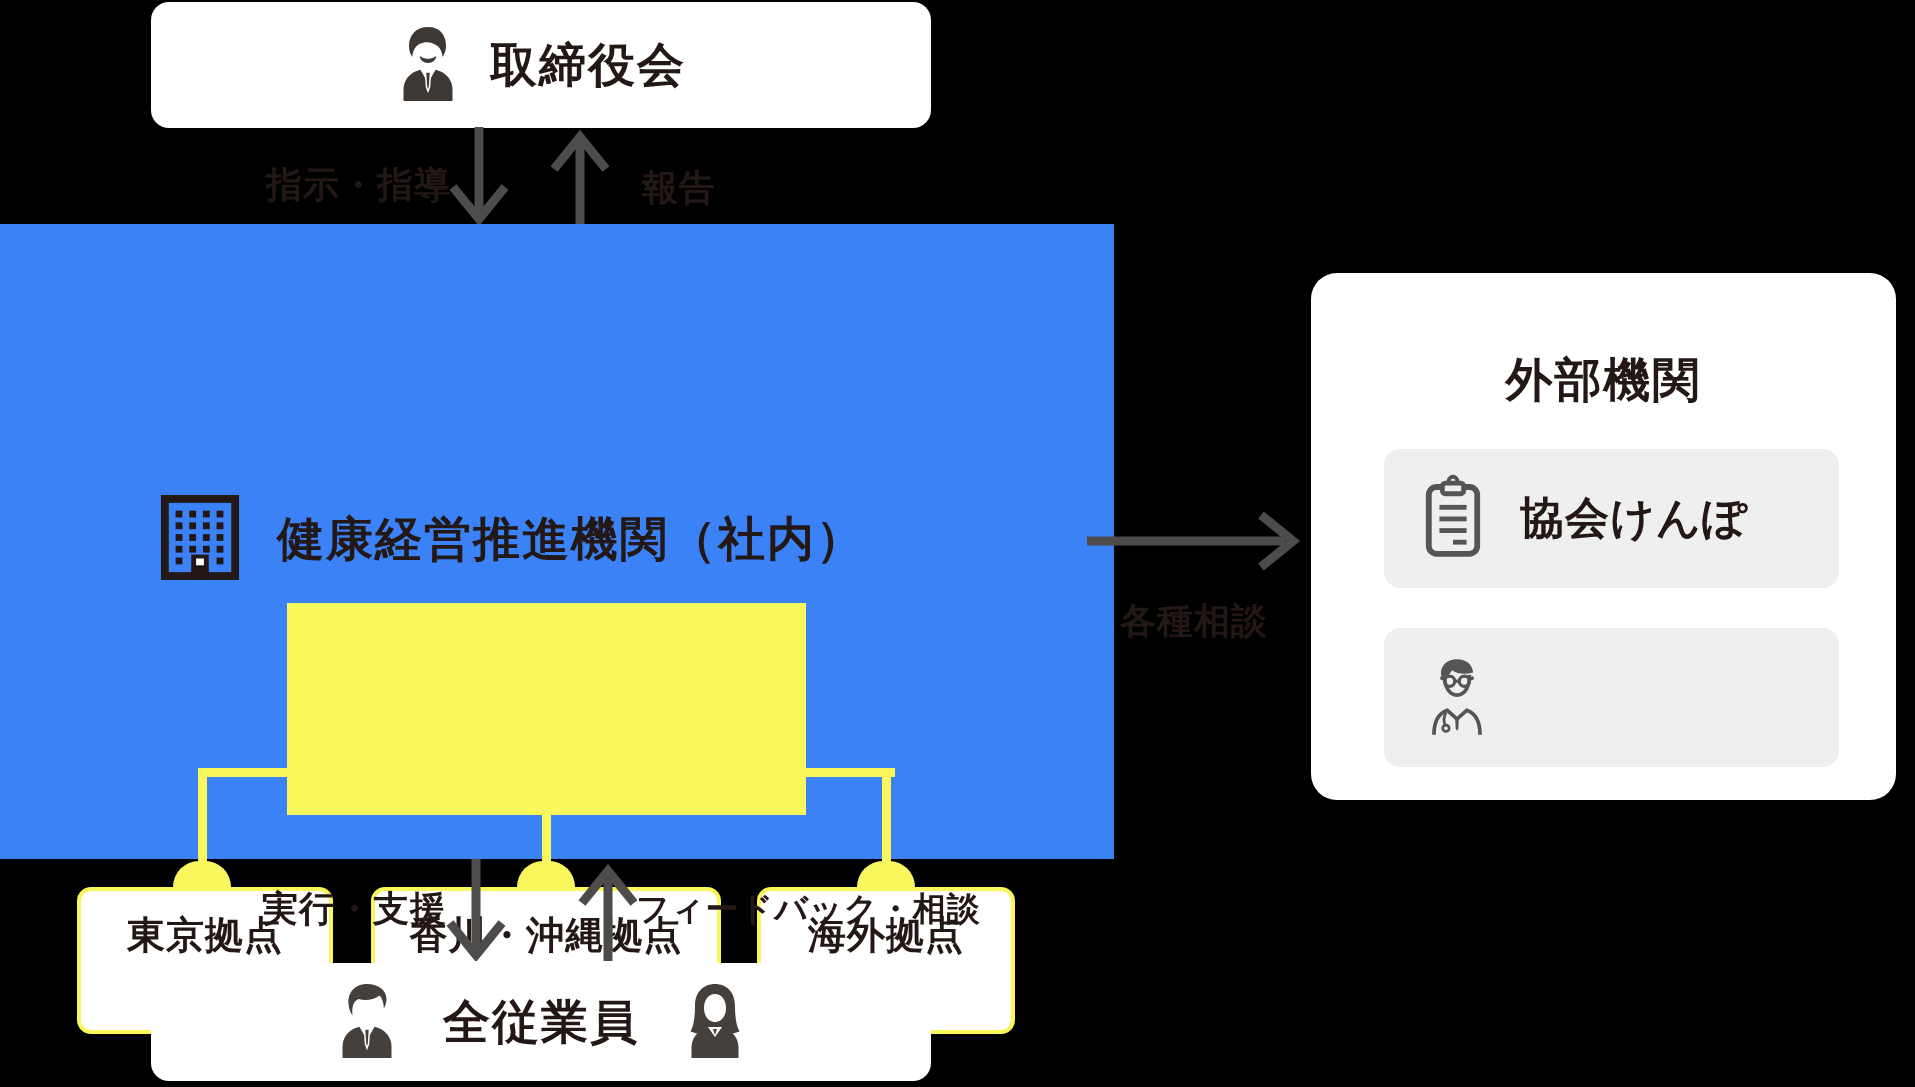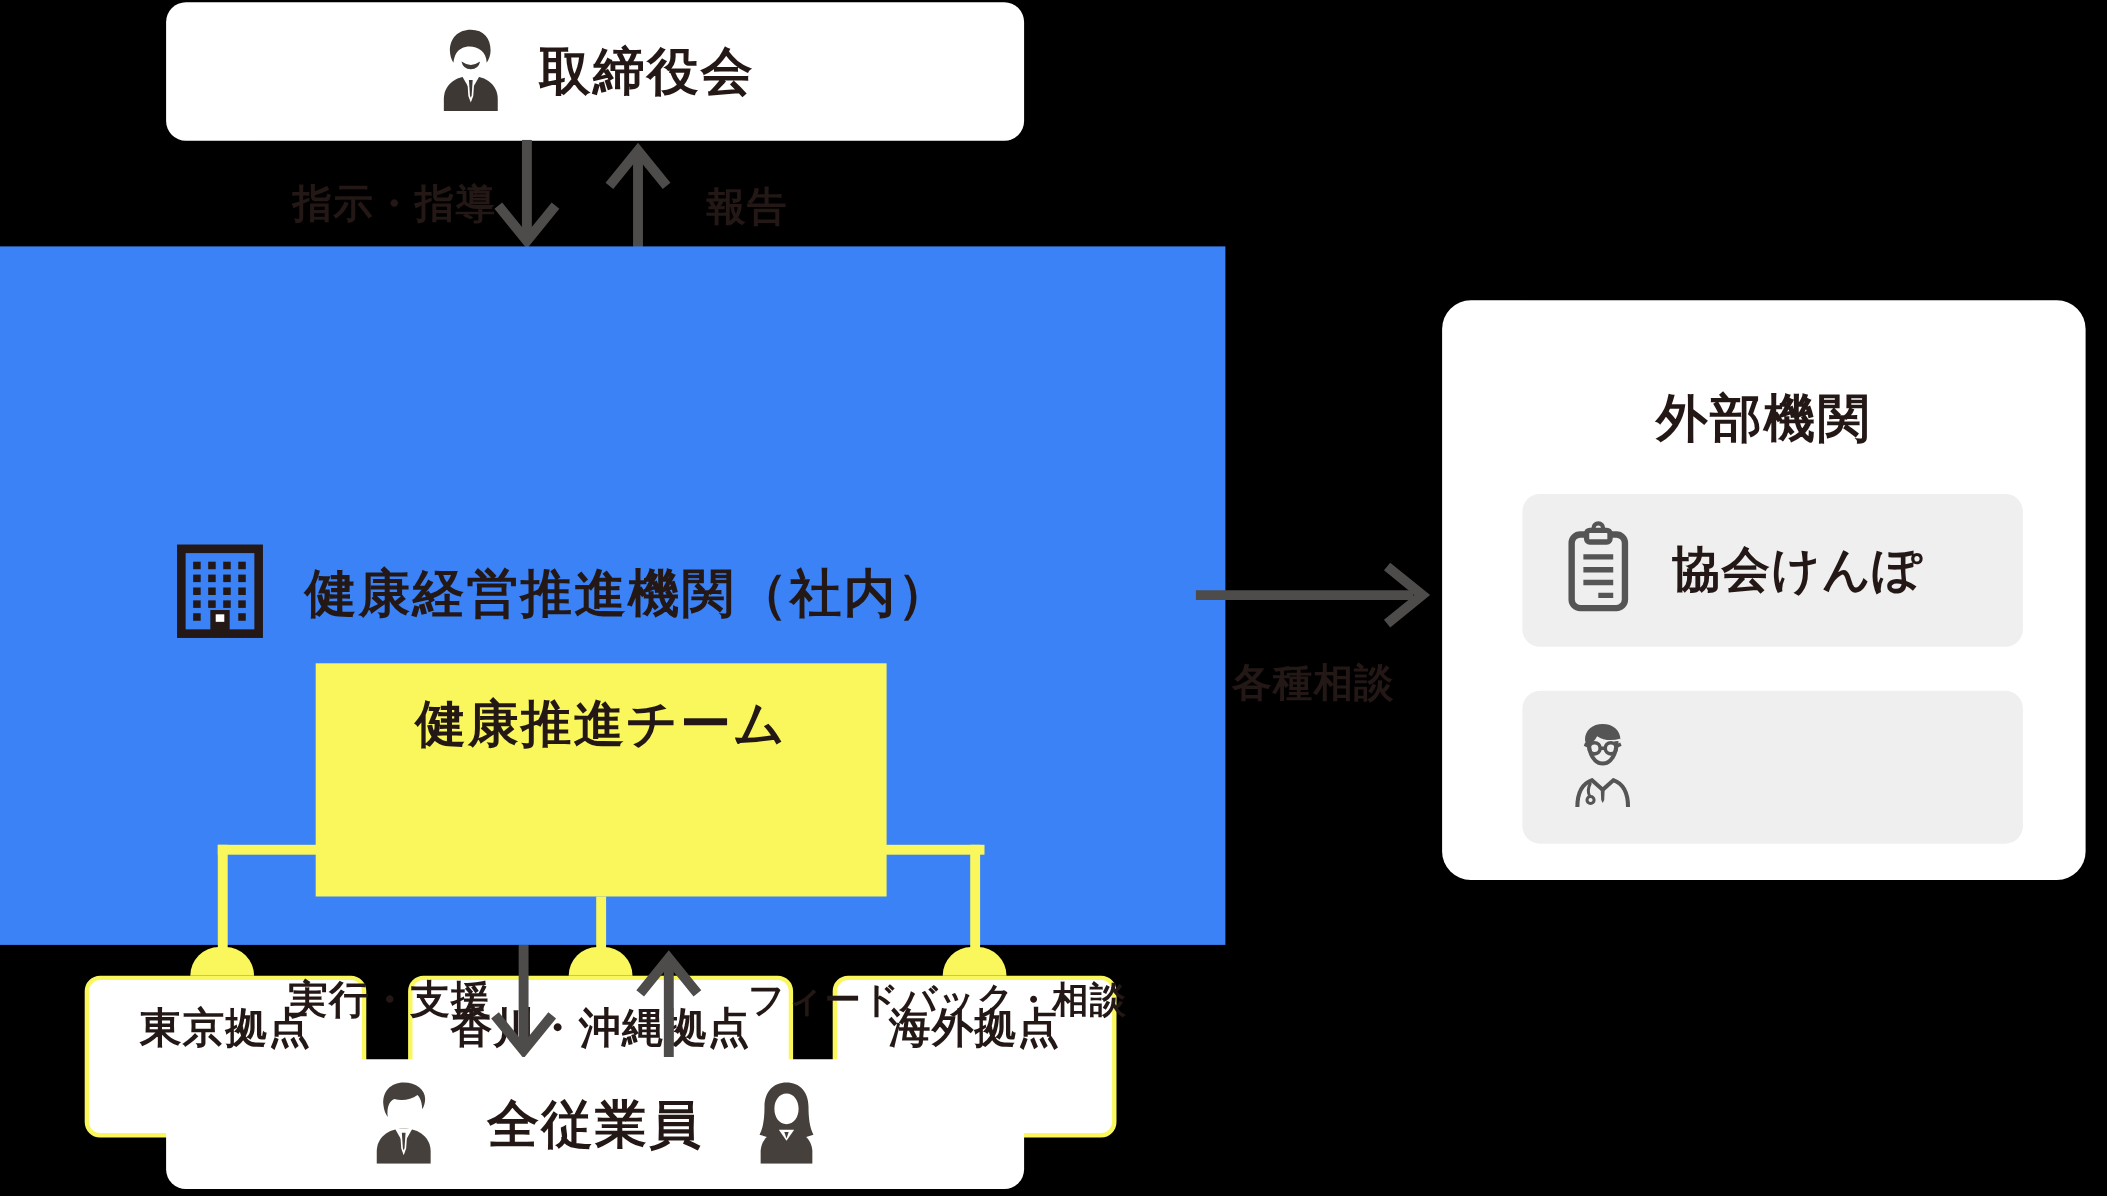--- a/index.html
+++ b/index.html
@@ -14,21 +14,21 @@
 
   
   #board-box{left:151px;top:2px;width:780px;height:126px;gap:30px;}
   #board-box .label{font-size:47px;letter-spacing:2px;}
 
   
   .flow-label{color:#231815;font-size:36px;letter-spacing:1px;white-space:nowrap;}
   #label-board-down{left:266px;top:161px;}
   #label-board-up{left:642px;top:164px;}
   #label-emp-down{left:262px;top:885px;}
-  #label-emp-up{left:636px;top:887px;font-size:33px;margin-left:44px;}
+  #label-emp-up{left:636px;top:887px;font-size:33px;}
   #label-external{left:1120px;top:597px;}
 
   
   #org-panel{left:0;top:224px;width:1087px;height:635px;background:#3b82f6;padding-left:27px;}
   #org-header{left:159px;top:270px;display:flex;align-items:center;gap:36px;}
   #org-header .title{font-size:47px;letter-spacing:2px;}
   #team-box{left:287px;top:379px;width:519px;height:212px;background:#F9F75B;}
   #team-title{position:absolute;left:0;top:0;width:100%;height:111px;display:flex;align-items:center;justify-content:center;font-size:46px;letter-spacing:2px;}
   #dept-box{position:absolute;left:6px;top:111px;width:507px;height:95px;background:#fff;display:flex;align-items:center;justify-content:center;font-size:40px;letter-spacing:1px;}
 
@@ -122,21 +122,20 @@
               <rect x="59" y="65" width="7" height="7"></rect>
             <rect x="33" y="62" width="18" height="22"></rect>
           </g>
           <rect x="38" y="66" width="8" height="7" fill="#fff"></rect>
         </svg>
       </span>
       <span class="title">健康経営推進機関（社内）</span>
     </div>
 
     <div id="team-box" class="abs" style="position:absolute;">
-      <div id="team-title">健康推進チーム</div>
     </div>
 
     <div class="connector" style="left:198px;top:544px;width:95px;height:9px;"></div>
     <div class="connector" style="left:800px;top:544px;width:95px;height:9px;"></div>
     <div class="connector" style="left:198px;top:544px;width:9px;height:100px;"></div>
     <div class="connector" style="left:882px;top:544px;width:9px;height:100px;"></div>
     <div class="connector" style="left:542px;top:591px;width:9px;height:55px;"></div>
     <div class="dome" style="left:173px;top:637px;"></div>
     <div class="dome" style="left:517px;top:637px;"></div>
     <div class="dome" style="left:857px;top:637px;"></div>

